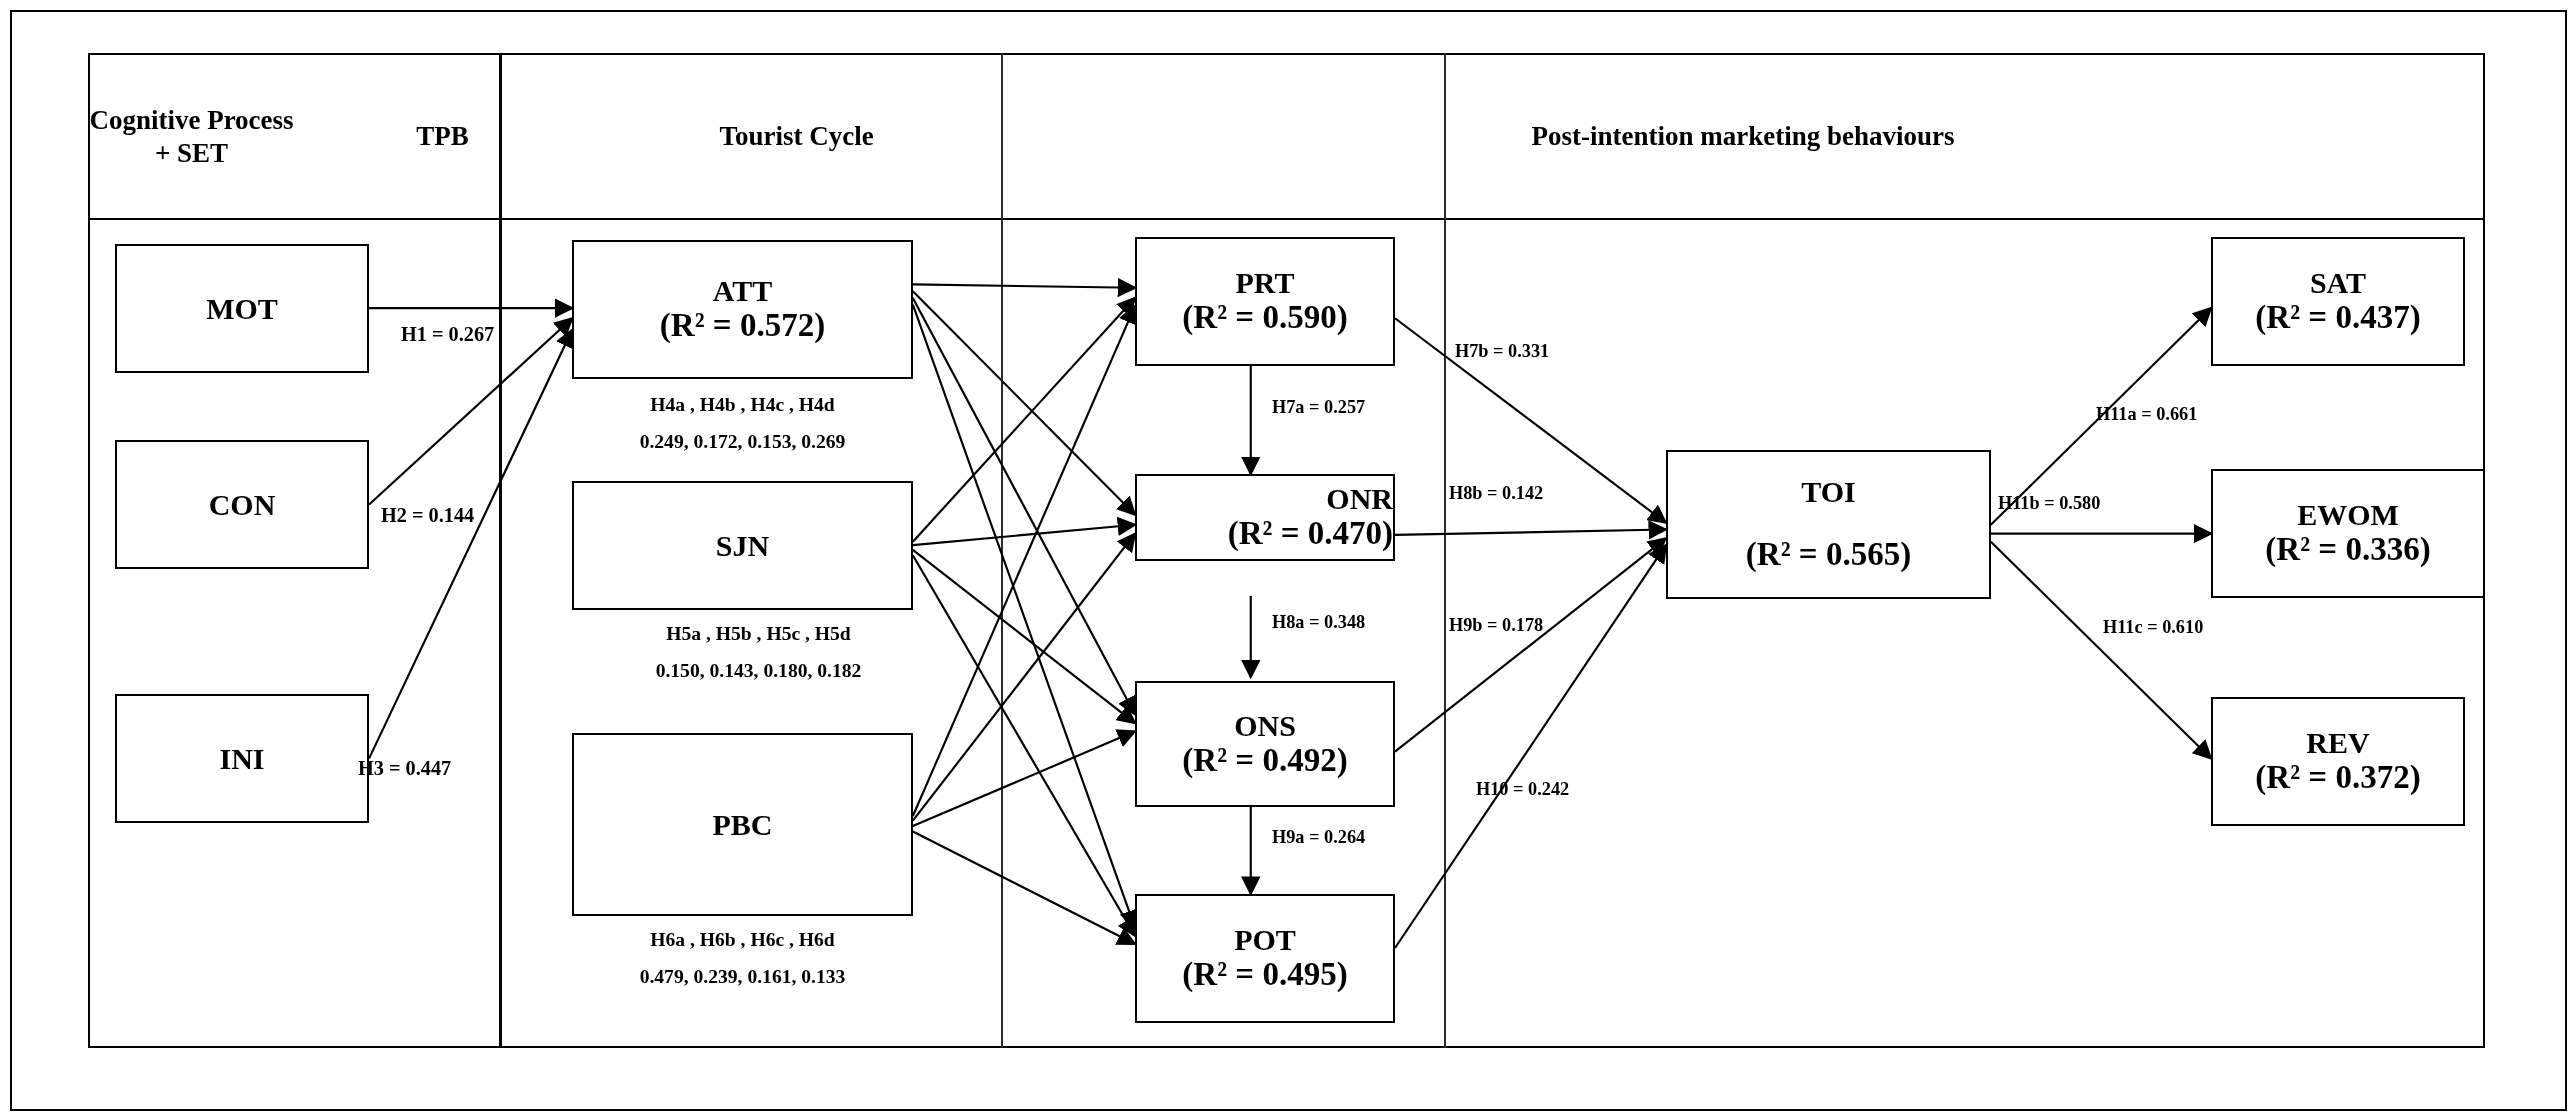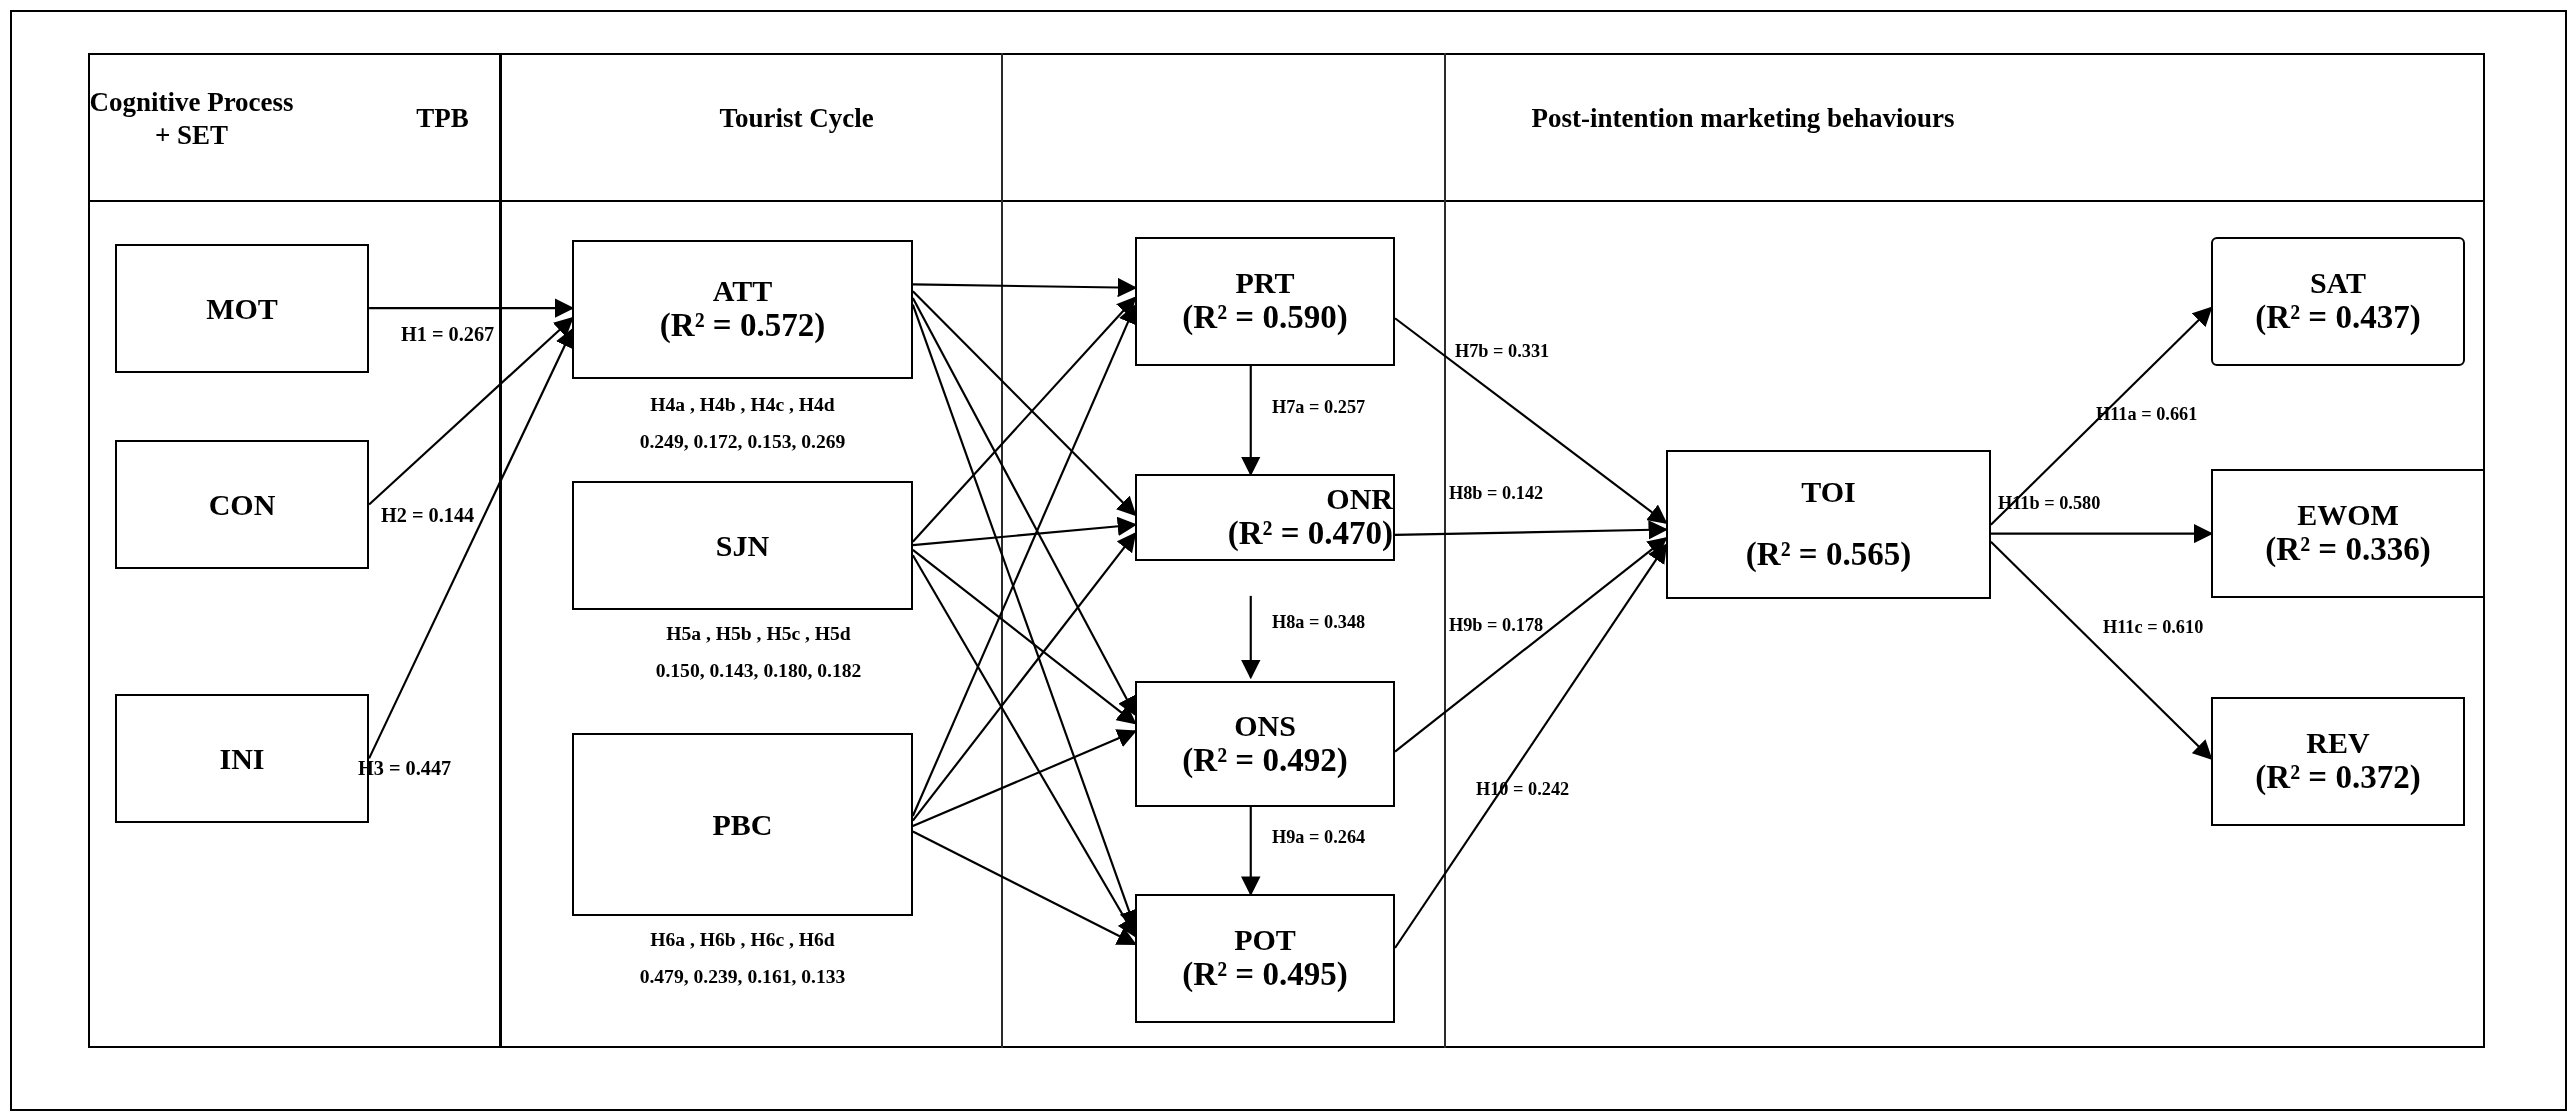--- a/index.html
+++ b/index.html
@@ -4,21 +4,21 @@
 <style>
   html,body{margin:0;padding:0;background:#ffffff;}
   body{font-family:"Liberation Serif","DejaVu Serif",serif;color:#000;}
   #page{position:relative;width:2576px;height:1120px;background:#fff;overflow:hidden;}
 
   
   #outer-frame{position:absolute;left:9.5px;top:9.5px;width:2557px;height:1101px;border:2px solid #000;box-sizing:border-box;}
   #model-frame{position:absolute;left:88px;top:53px;width:2397px;height:995px;border:2px solid #000;box-sizing:border-box;}
 
   
-  #header-band{position:absolute;left:88px;top:35px;width:2397px;height:167px;box-sizing:border-box;border-bottom:2px solid #000;}
+  #header-band{position:absolute;left:88px;top:53px;width:2397px;height:167px;box-sizing:border-box;border-bottom:2px solid #000;}
   .col-header{position:absolute;top:0;height:167px;display:flex;align-items:center;justify-content:center;text-align:center;font-weight:bold;font-size:27px;line-height:1.22;box-sizing:border-box;}
 
   
   .divider{position:absolute;top:53px;width:2.7px;height:995px;background:#000;}
   .divider.thin{width:2px;background:#2b2b2b;}
 
   
   .node{position:absolute;border:2px solid #000;background:#fff;box-sizing:border-box;
         display:flex;flex-direction:column;align-items:center;justify-content:center;text-align:center;}
   .node .nm{font-size:30px;font-weight:bold;line-height:1.1;}
@@ -150,21 +150,21 @@
   <div class="node" style="left:1135px;top:894px;width:260px;height:129px;">
     <span class="nm">POT</span>
     <span class="r2">(R² = 0.495)</span>
   </div>
 
   <div class="node" style="left:1666px;top:450px;width:325px;height:149px;gap:28px;">
     <span class="nm">TOI</span>
     <span class="r2">(R² =  0.565)</span>
   </div>
 
-  <div class="node" style="left:2211px;top:237px;width:254px;height:129px;border-radius:6px;">
+  <div class="node" style="left:2211px;top:237px;width:254px;height:129px;">
     <span class="nm">SAT</span>
     <span class="r2">(R² =  0.437)</span>
   </div>
   <div class="node" style="left:2211px;top:469px;width:274px;height:129px;">
     <span class="nm">EWOM</span>
     <span class="r2">(R² = 0.336)</span>
   </div>
   <div class="node" style="left:2211px;top:697px;width:254px;height:129px;">
     <span class="nm">REV</span>
     <span class="r2">(R² = 0.372)</span>

